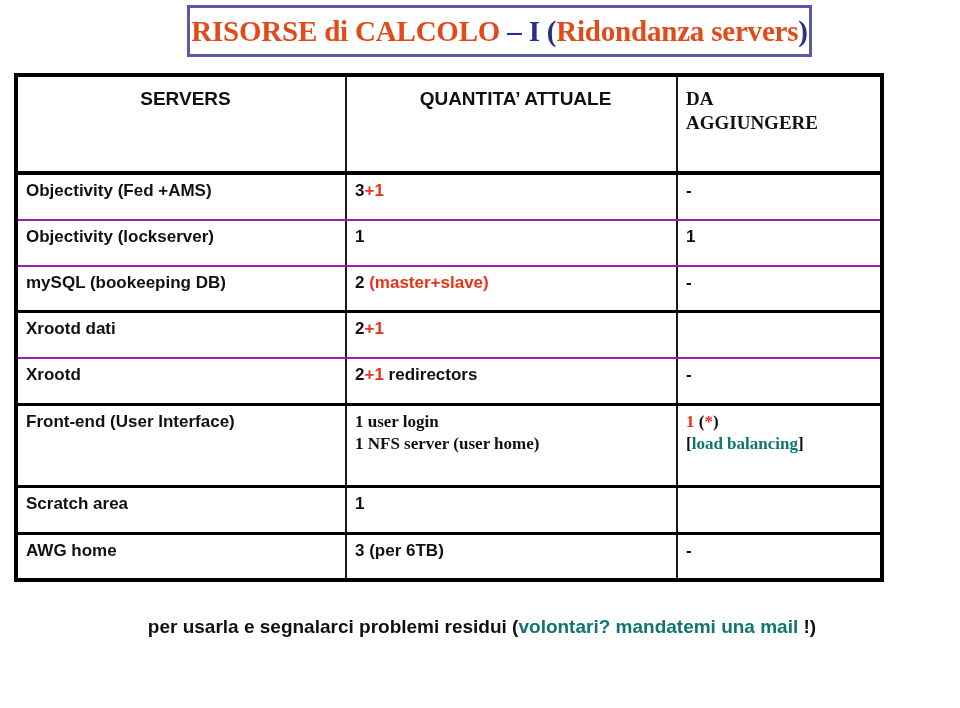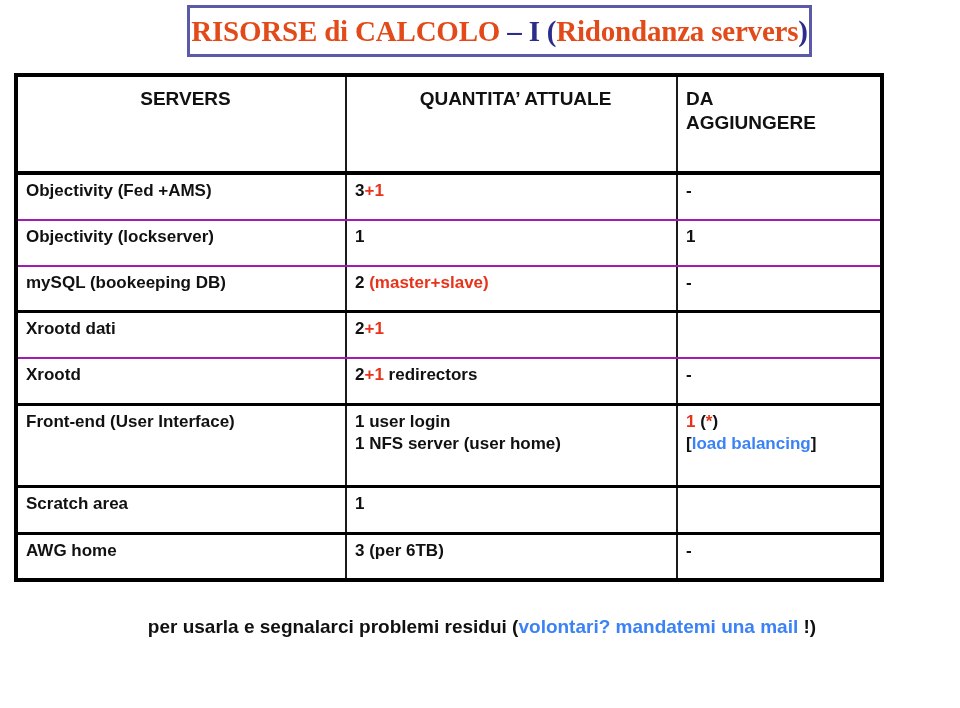--- a/index.html
+++ b/index.html
@@ -82,24 +82,24 @@
   }
   td.head-c1, td.head-c2 {
     text-align: center;
   }
   td.head-c3 { text-align: left; padding-left: 10px; }
 
   
   tr.thick-bottom td { border-bottom: 3px solid #000000; }
 
   .red   { color: #e8321a; }
-  .blue  { color: #3b82f6; }
+  .blue  { color: #0f766e; }
   .black { color: #111111; }
 
-  .cell-line { display: block; }
+  .cell-line { display: block; font-family: Liberation Serif, serif; }
 
   
   #footer {
     position: absolute;
     left: 14px;
     top: 600px;
     width: 940px;
   }
   #footer-line1 {
     font-size: 20px;

